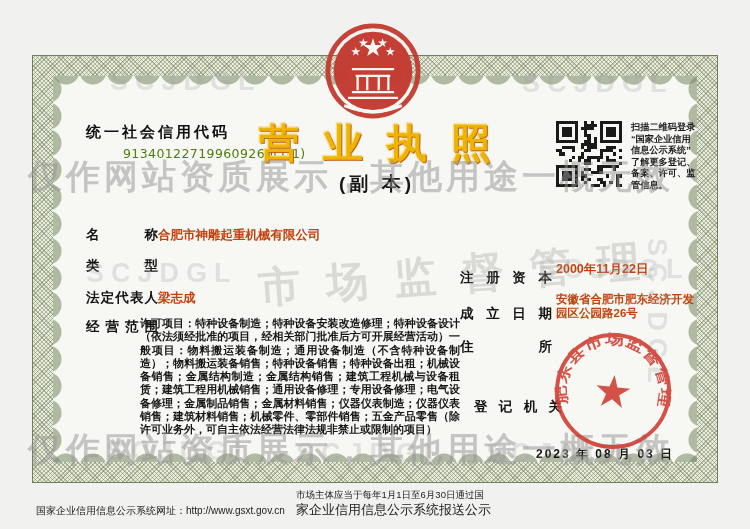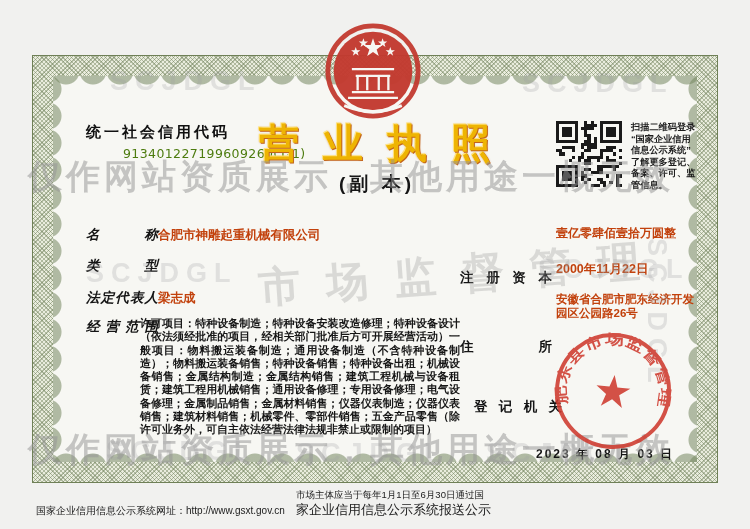--- a/index.html
+++ b/index.html
@@ -36,21 +36,21 @@
          text-shadow:1px 1px 0 #c3651c,-1px -1px 0 #ffe37a,0 0 2px rgba(190,90,20,.8);}
   .subtitle{left:0;right:0;top:171px;text-align:center;font-size:19px;font-weight:bold;
             letter-spacing:4px;margin-right:-4px;color:#161616;}
   .qr-box{left:556px;top:121px;width:66px;height:66px;}
   .qr-caption{left:631px;top:122px;width:70px;font-size:9.2px;line-height:11.6px;
               white-space:pre-line;color:#1c1c1c;font-weight:bold;}
   
   .flabel{font-size:13.5px;font-weight:bold;color:#141414;display:inline-block;
           text-align:justify;text-align-last:justify;}
   .fvalue{font-size:12.5px;color:#c2410c;font-weight:bold;}
-  .l-label{left:86px;width:72px;font-style:italic;}
+  .l-label{left:86px;width:72px;}
   .l-value{left:158px;}
   .r-label{left:460px;width:92px;margin-top:45px;}
   .r-value{left:556px;}
   .scope-text{left:140px;top:317px;width:320px;font-size:11px;line-height:13.3px;
               text-align:justify;color:#161616;font-weight:bold;}
   .addr{width:146px;line-height:14px;font-size:11.5px;}
   .authority-label{left:474px;top:398px;width:88px;}
   .reg-date{left:536px;top:446px;font-size:12px;font-weight:bold;letter-spacing:2px;color:#151515;}
   
   .foot{font-size:10px;color:#202020;}
@@ -243,22 +243,22 @@
 
   <div class="abs flabel l-label" style="top:257px;">类型</div>
 
   <div class="abs flabel l-label" style="top:289px;">法定代表人</div>
   <div class="abs fvalue l-value" style="top:290px;">梁志成</div>
 
   <div class="abs flabel l-label" style="top:318px;">经营范围</div>
   <div class="abs scope-text">许可项目：特种设备制造；特种设备安装改造修理；特种设备设计（依法须经批准的项目，经相关部门批准后方可开展经营活动）一般项目：物料搬运装备制造；通用设备制造（不含特种设备制造）；物料搬运装备销售；特种设备销售；特种设备出租；机械设备销售；金属结构制造；金属结构销售；建筑工程机械与设备租赁；建筑工程用机械销售；通用设备修理；专用设备修理；电气设备修理；金属制品销售；金属材料销售；仪器仪表制造；仪器仪表销售；建筑材料销售；机械零件、零部件销售；五金产品零售（除许可业务外，可自主依法经营法律法规非禁止或限制的项目）</div>
 
   <div class="abs flabel r-label" style="top:224px;">注册资本</div>
-  <div class="abs fvalue r-value" style="top:225px;font-size:12px;">壹亿零肆佰壹拾万圆整</div>
-
+
+  <div class="abs flabel r-label" style="top:260px;">成立日期</div>
   <div class="abs fvalue r-value" style="top:261px;">2000年11月22日</div>
 
   <div class="abs flabel r-label" style="top:293px;">住所</div>
   <div class="abs fvalue r-value addr" style="top:292px;">安徽省合肥市肥东经济开发园区公园路26号</div>
 
   <div class="abs flabel authority-label">登记机关</div>
 
   <div class="abs seal-box">
     <svg viewBox="0 0 126 126" width="126" height="126" opacity="0.88">
       <circle cx="63" cy="63" r="56" fill="none" stroke="#cf3b2f" stroke-width="4"></circle>

